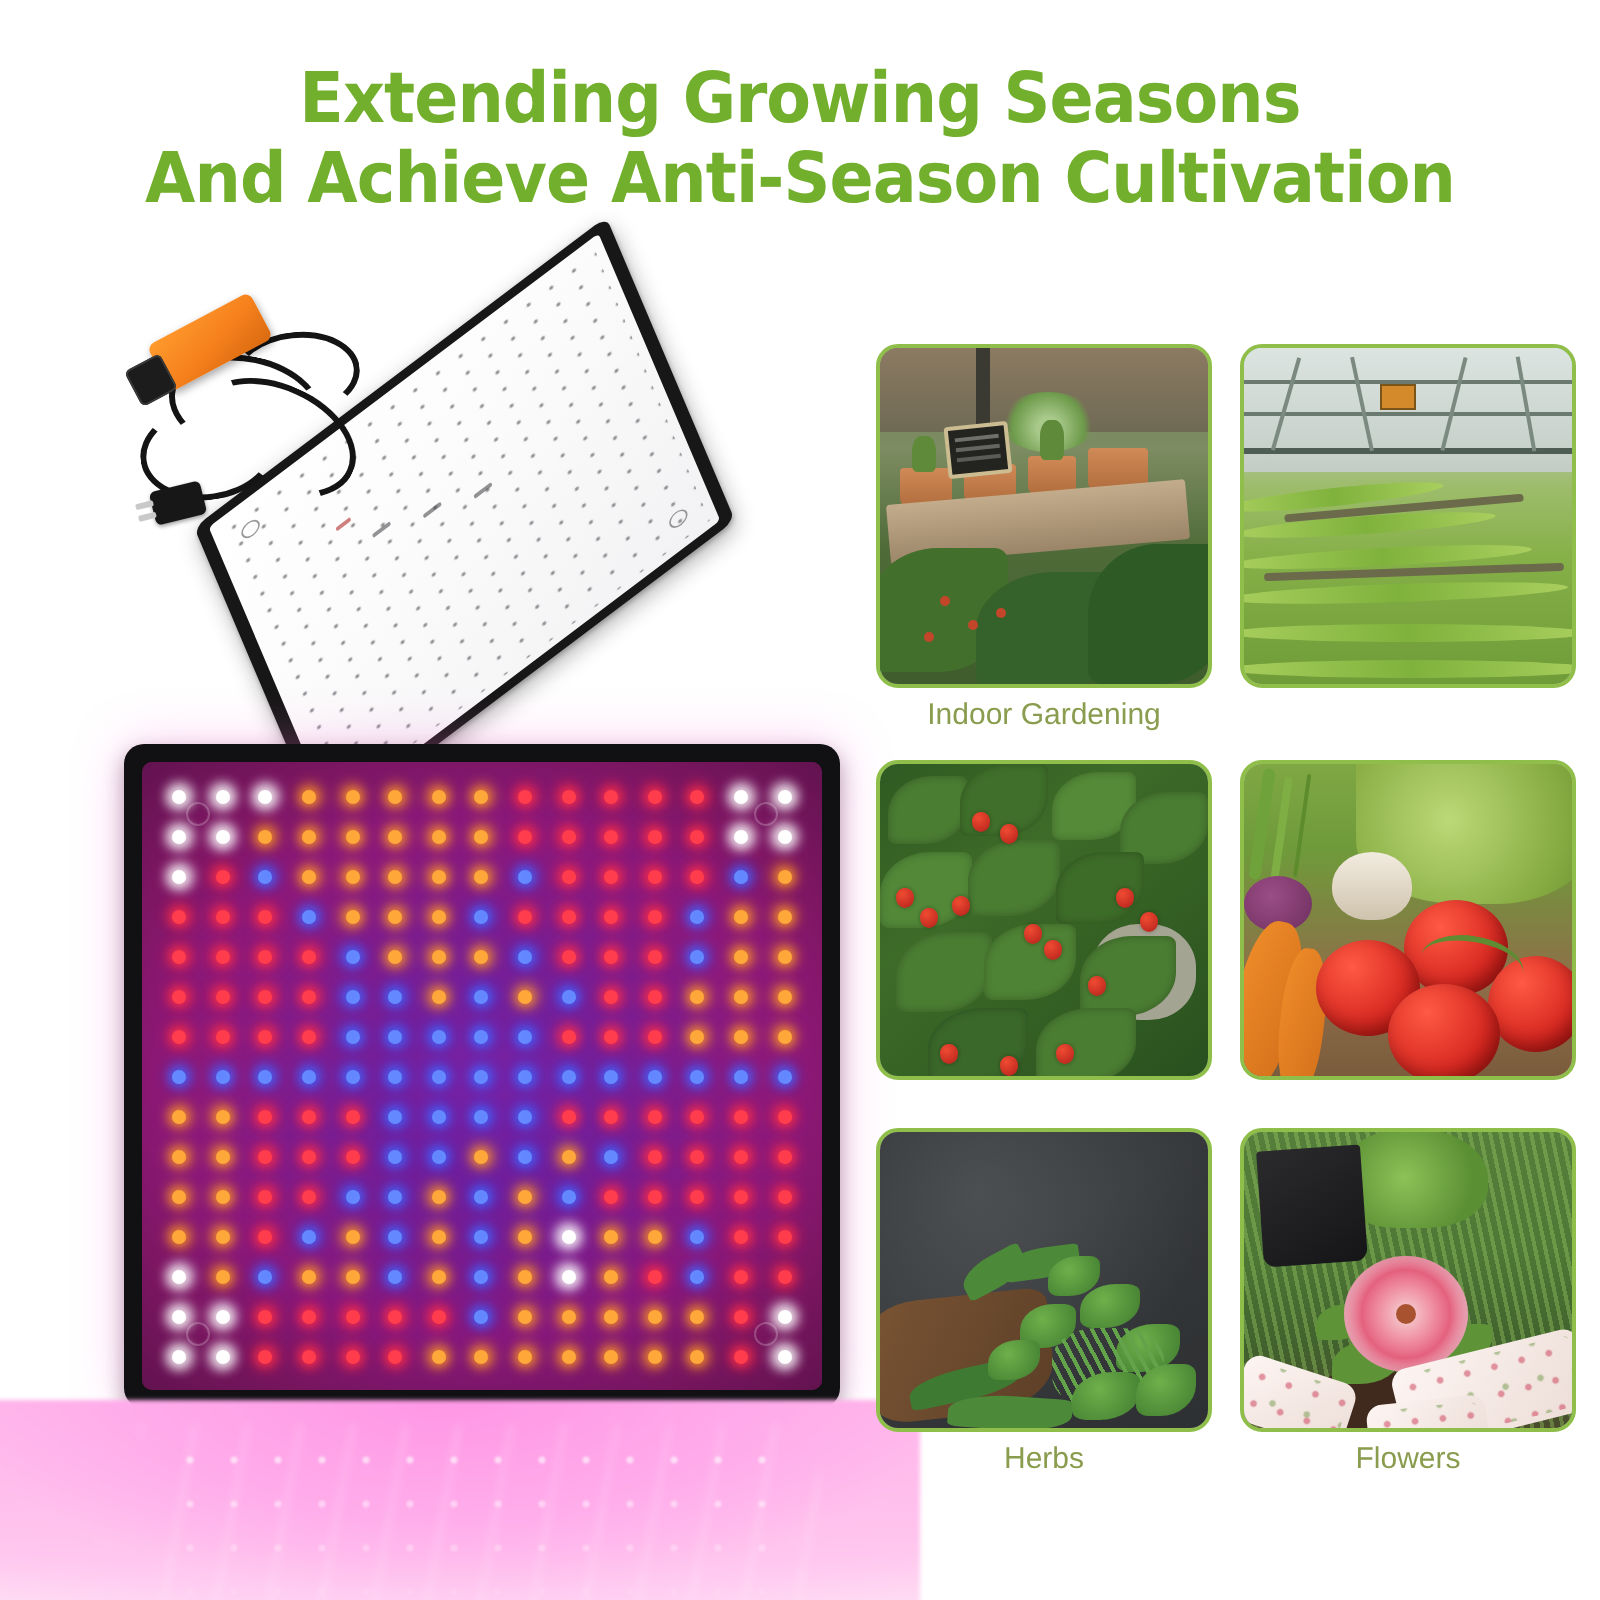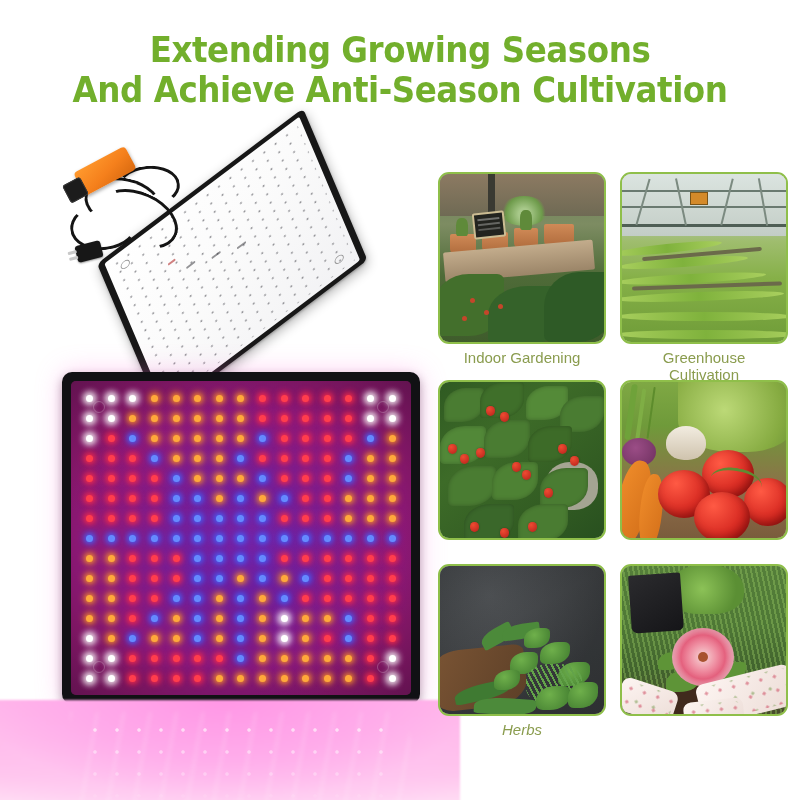--- a/index.html
+++ b/index.html
@@ -170,21 +170,21 @@
   .panel-screw.s3{left:22px;bottom:22px;}
   .panel-screw.s4{right:22px;bottom:22px;}
 
   
   .thumbs{position:absolute;left:438px;top:172px;width:356px;height:600px;}
   .cell{position:absolute;width:168px;}
   .cell.c0{left:0;top:0;}
   .cell.c1{left:182px;top:0;}
   .cell.c2{left:0;top:208px;}
   .cell.c3{left:182px;top:208px;}
-  .cell.c4{left:0;top:392px;font-style:italic;}
+  .cell.c4{left:0;top:392px;}
   .cell.c5{left:182px;top:392px;}
   .photo{
     width:168px;height:172px;
     border:2px solid #8fbf4a;
     border-radius:11px;
     overflow:hidden;
     position:relative;
     background:#cfe0b8;
     box-sizing:border-box;
   }
@@ -598,22 +598,20 @@
           <div class="row" style="left:-10px;top:70px;width:110px;transform:rotate(-6deg)"></div>
           <div class="row" style="left:-4px;top:84px;width:130px;transform:rotate(-4deg)"></div>
           <div class="row" style="left:-6px;top:100px;width:150px;transform:rotate(-3deg)"></div>
           <div class="row" style="left:-8px;top:118px;width:170px;transform:rotate(-2deg)"></div>
           <div class="row" style="left:-8px;top:138px;width:180px"></div>
           <div class="row" style="left:-8px;top:156px;width:184px"></div>
           <div class="soil" style="left:20px;top:78px;width:120px;transform:rotate(-5deg)"></div>
           <div class="soil" style="left:10px;top:110px;width:150px;transform:rotate(-2deg)"></div>
         </div>
       </div>
-      <div class="caption" style="white-space:pre-line">Greenhouse
-Cultivation</div>
     </div>
 
     <div class="cell c2">
       <div class="photo">
         <div class="ph-fruit">
           <div class="rock"></div>
           <div class="leaf" style="left:4px;top:6px;width:40px;height:34px"></div>
           <div class="leaf" style="left:40px;top:0px;width:44px;height:36px;background:#3f6f2a"></div>
           <div class="leaf" style="left:86px;top:4px;width:42px;height:34px;background:#548a38"></div>
           <div class="leaf" style="left:120px;top:14px;width:44px;height:36px"></div>
@@ -691,16 +689,17 @@
           <div class="soil"></div>
           <div class="stemleaf" style="left:44px;top:104px;width:34px;height:22px"></div>
           <div class="stemleaf" style="left:36px;top:86px;width:26px;height:18px"></div>
           <div class="stemleaf" style="left:96px;top:96px;width:28px;height:18px"></div>
           <div class="petunia"></div>
           <div class="glove g2"></div>
           <div class="glove g1"></div>
           <div class="glove g3"></div>
         </div>
       </div>
+      <div class="caption">Flowers</div>
     </div>
 
   </div>
 </div>
 
 </body></html>

